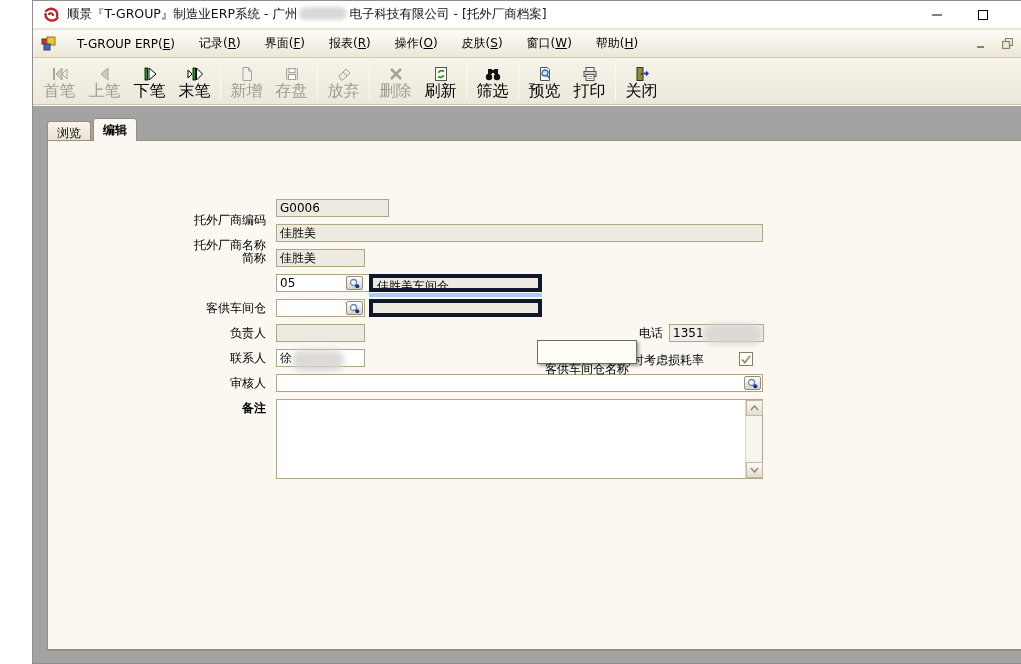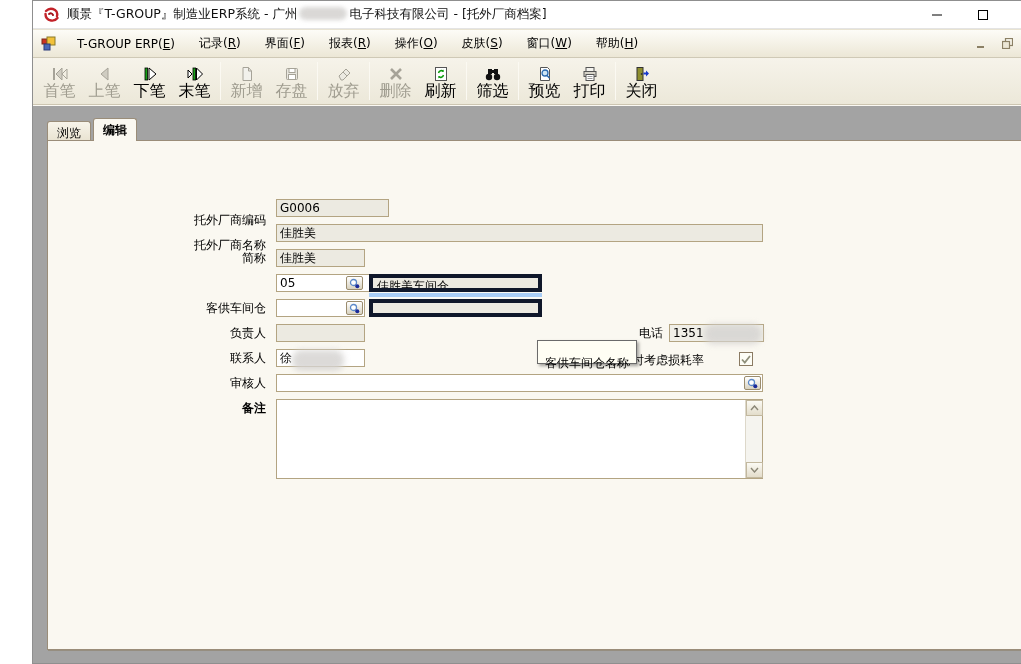--- a/index.html
+++ b/index.html
@@ -46,21 +46,21 @@
   
   .flabel { position:absolute; left:0; width:218px; text-align:right; line-height:15px; white-space:nowrap; }
   .field { position:absolute; height:18px; border:1px solid #b3a482; background:#fff; font-size:12px; line-height:16px; padding:0 3px; font-family:"DejaVu Sans","Liberation Sans",sans-serif; color:#000; }
   .field.gray { background:#eceae1; }
   .namebox { position:absolute; height:18px; border:4px solid #0f172a; background:#eceae1; line-height:16px; padding:0 4px; overflow:hidden; white-space:nowrap; }
   .bluebar { position:absolute; height:4px; background:#a9cdf5; }
   .lookup-btn { position:absolute; top:2px; width:17px; height:14px; border:1px solid #9a8c6e; border-radius:2px; background:linear-gradient(#ffffff,#d8d2c0); display:flex; align-items:center; justify-content:center; cursor:default; }
   .combo-wrap { position:absolute; }
   .combo-wrap input { position:absolute; left:0; top:0; width:100%; height:18px; }
 
-  .tooltip { position:absolute; left:489px; top:199px; height:24px; background:#fffef4; border:1px solid #6b6b6b; box-shadow:2px 2px 3px rgba(0,0,0,.35); padding:14px 7px 0; white-space:nowrap; z-index:10; }
+  .tooltip { position:absolute; left:489px; top:199px; height:24px; background:#fffef4; border:1px solid #6b6b6b; box-shadow:2px 2px 3px rgba(0,0,0,.35); padding:20px 7px 0; white-space:nowrap; z-index:10; }
 
   .checkbox { position:absolute; width:14px; height:14px; border:1px solid #8a7a62; background:#fdfdf6; display:flex; align-items:center; justify-content:center; }
   .checkbox svg { display:block; }
 
   .memo { position:absolute; left:228px; top:258px; width:487px; height:80px; background:#fff; border:1px solid #b3a482; }
   .memo-scroll { position:absolute; right:0; top:0; bottom:0; width:17px; background:#f5f4ef; border-left:1px solid #ddd8ca; }
   .scroll-btn { position:absolute; left:0; width:17px; height:16px; background:linear-gradient(#fbfaf4,#e3ddcb); border:1px solid #c2b89f; display:flex; align-items:center; justify-content:center; cursor:default; }
   .scroll-btn.up { top:0; }
   .scroll-btn.down { bottom:0; }
 

